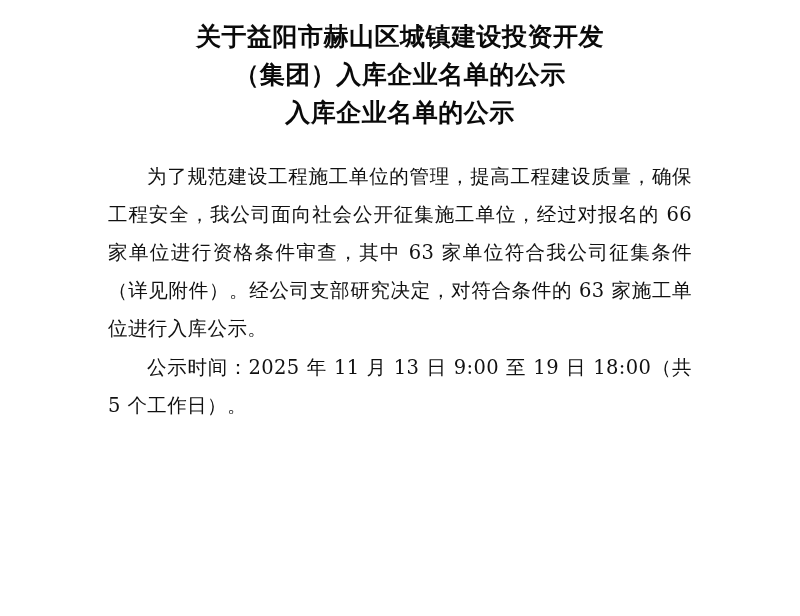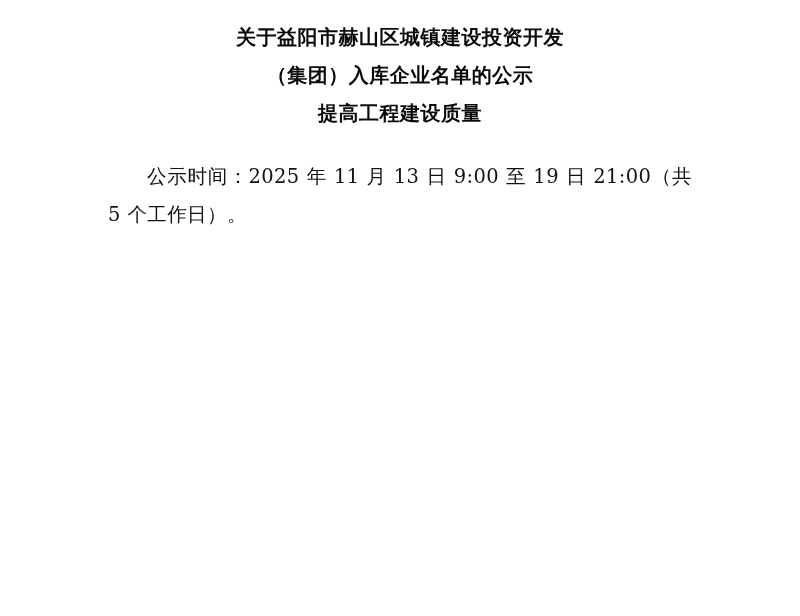--- a/index.html
+++ b/index.html
@@ -16,21 +16,21 @@
   }
   .page {
     width: 800px;
     height: 616px;
     box-sizing: border-box;
     padding: 18px 108px 0 108px;
     position: relative;
   }
   .doc-title {
     text-align: center;
-    font-size: 20px;
+    font-size: 25px;
     font-weight: bold;
     line-height: 38px;
     letter-spacing: 0.5px;
     margin: 0 0 6px 0;
     color: #0a0a0a;
   }
   .doc-title .tline {
     display: block;
     white-space: nowrap;
   }
@@ -49,20 +49,21 @@
   }
 </style>
 </head>
 <body>
 
 <div class="page">
 
   <h1 class="doc-title">
     <span class="tline">关于益阳市赫山区城镇建设投资开发</span>
     <span class="tline">（集团）入库企业名单的公示</span>
-    <span class="tline">提高工程建设质量</span>
+    <span class="tline">入库企业名单的公示</span>
   </h1>
 
   <div class="body-block">
-    <p class="para">公示时间：2025 年 11 月 13 日 9:00 至 19 日 21:00（共 5 个工作日）。</p>
+    <p class="para">为了规范建设工程施工单位的管理，提高工程建设质量，确保工程安全，我公司面向社会公开征集施工单位，经过对报名的 66 家单位进行资格条件审查，其中 63 家单位符合我公司征集条件（详见附件）。经公司支部研究决定，对符合条件的 63 家施工单位进行入库公示。</p>
+    <p class="para">公示时间：2025 年 11 月 13 日 9:00 至 19 日 18:00（共 5 个工作日）。</p>
   </div>
 
 </div>
 
 </body></html>

